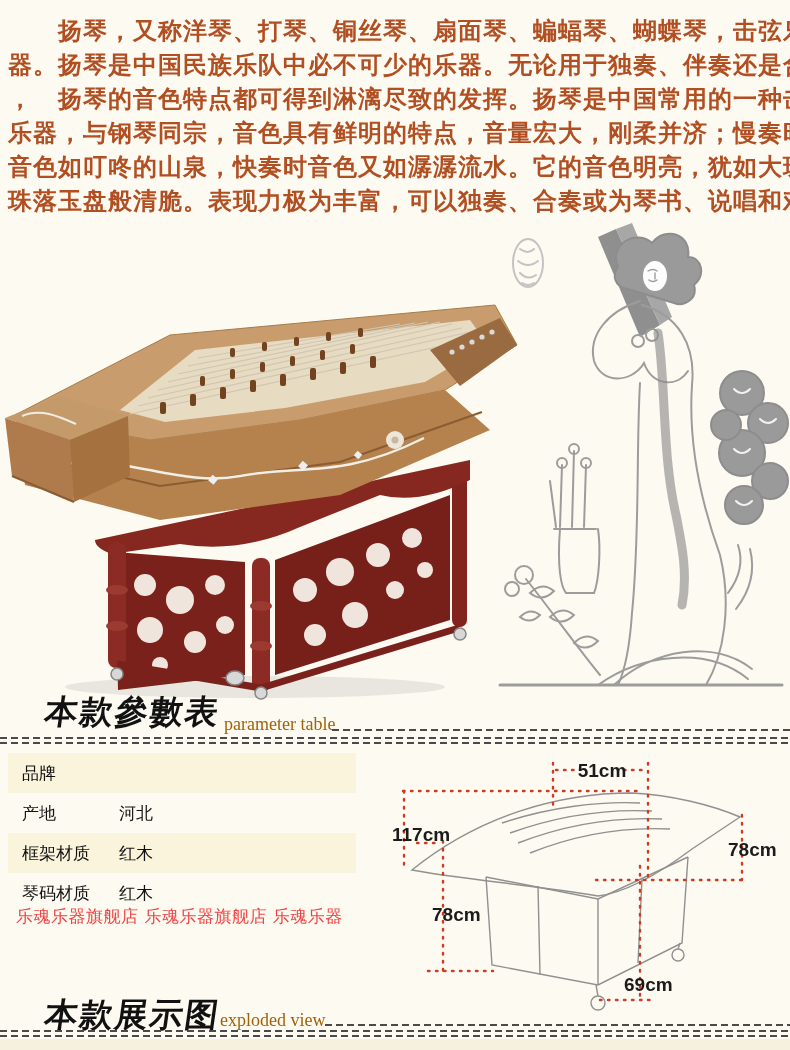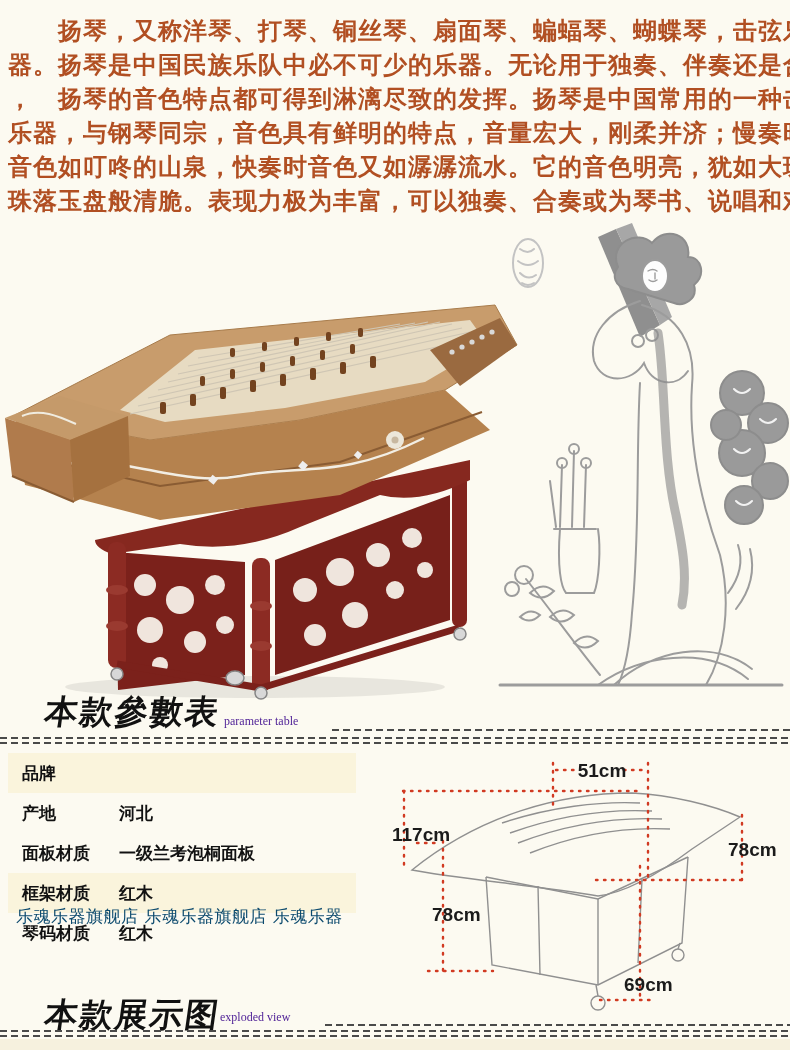--- a/index.html
+++ b/index.html
@@ -8,34 +8,34 @@
 
   
   .intro{position:absolute;left:8px;top:14px;width:778px;color:#b14f22;
          font-size:24px;line-height:34px;font-weight:600;letter-spacing:1px;}
   .intro .line{white-space:nowrap;}
   .intro .line.indent{padding-left:50px;}
 
   
   .h-cn{position:absolute;color:#111;font-size:33px;font-weight:900;
         letter-spacing:2px;transform:skewX(-8deg);white-space:nowrap;}
-  .h-en{position:absolute;color:#4c1d95;font-size:12px;
+  .h-en{position:absolute;color:#a16207;font-size:18px;
         font-family:"Liberation Serif","DejaVu Serif",serif;white-space:nowrap;}
   .dashline{position:absolute;height:2px;
         background:repeating-linear-gradient(90deg,#4a4a4a 0 7px,transparent 7px 11px);}
 
   
   .param-table{position:absolute;left:8px;top:753px;width:348px;}
-  .prow{height:40px;display:flex;align-items:center;font-size:17px;font-weight:700;color:#111;}
+  .prow{height:40px;display:flex;align-items:center;font-size:17px;font-weight:400;color:#111;}
   .prow.cream{background:#faf4dc;}
   .plabel{width:78px;margin-left:14px;white-space:nowrap;}
   .pvalue{margin-left:19px;white-space:nowrap;}
 
   .watermark{position:absolute;left:16px;top:905px;font-size:17px;letter-spacing:.5px;
-        color:#0c4a6e;white-space:nowrap;z-index:6;}
+        color:#ef4444;white-space:nowrap;z-index:6;}
 
   .bottom-strip{position:absolute;left:0;top:1039px;width:790px;height:11px;background:#f6f1de;}
 
   .fig-illustration{position:absolute;left:490px;top:213px;z-index:1;}
   .product-photo{position:absolute;left:0;top:290px;z-index:2;}
   .dim-diagram{position:absolute;left:390px;top:753px;z-index:1;}
   .dim-label{font-size:19px;font-weight:600;fill:#1b1b1b;
              font-family:"Liberation Sans","DejaVu Sans",sans-serif;}
 </style>
 </head>
@@ -225,24 +225,20 @@
 
   <div class="param-table">
     <div class="prow cream">
       <span class="plabel">品牌</span>
       <span class="pvalue"></span>
     </div>
     <div class="prow">
       <span class="plabel">产地</span>
       <span class="pvalue">河北</span>
     </div>
-    <div class="prow">
-      <span class="plabel">面板材质</span>
-      <span class="pvalue">一级兰考泡桐面板</span>
-    </div>
     <div class="prow cream">
       <span class="plabel">框架材质</span>
       <span class="pvalue">红木</span>
     </div>
     <div class="prow">
       <span class="plabel">琴码材质</span>
       <span class="pvalue">红木</span>
     </div>
   </div>
 

